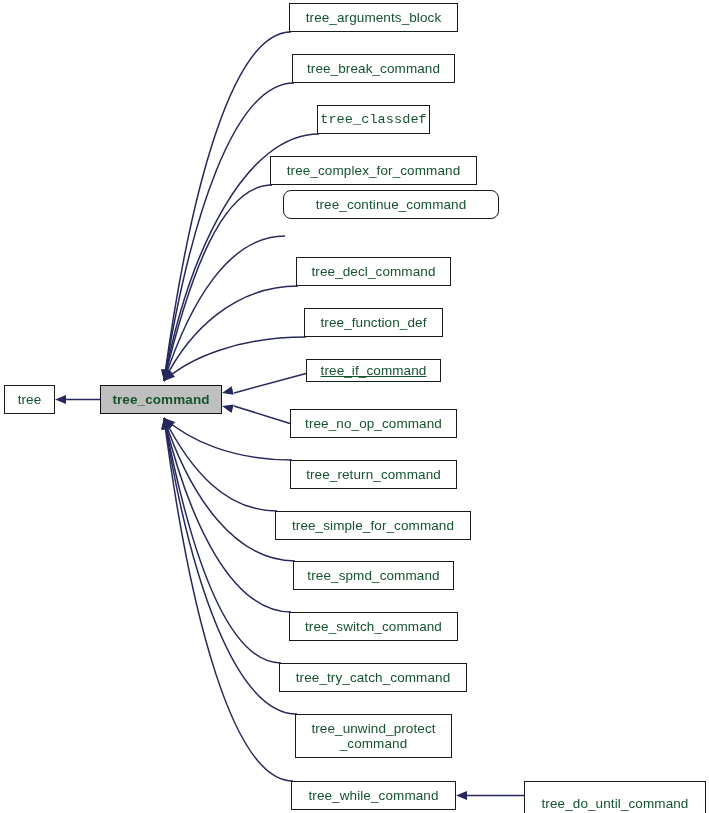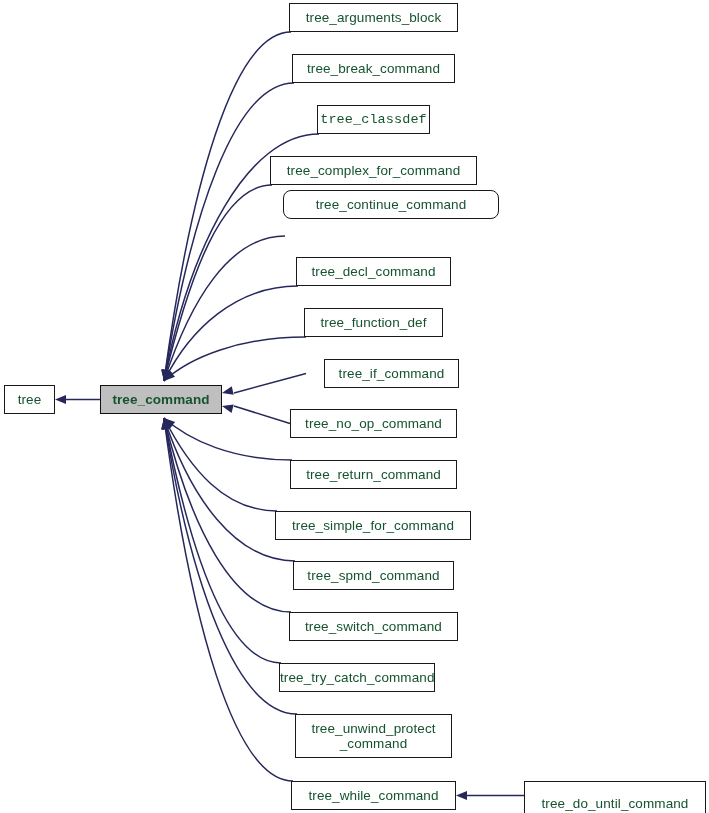--- a/index.html
+++ b/index.html
@@ -101,26 +101,26 @@
   <div id="nodes">
       <div class="node" style="left: 4px; top: 385px; width: 51px; height: 29px;"><span class="label">tree</span></div>
       <div class="node highlight" style="left: 100px; top: 385px; width: 122px; height: 29px;"><span class="label">tree_command</span></div>
       <div class="node" style="left: 289px; top: 3px; width: 169px; height: 29px;"><span class="label">tree_arguments_block</span></div>
       <div class="node" style="left: 292px; top: 54px; width: 163px; height: 29px;"><span class="label">tree_break_command</span></div>
       <div class="node" style="left: 317px; top: 105px; width: 113px; height: 29px; font-family: Liberation Mono, monospace;"><span class="label">tree_classdef</span></div>
       <div class="node" style="left: 270px; top: 156px; width: 207px; height: 29px;"><span class="label">tree_complex_for_command</span></div>
       <div class="node" style="left: 283px; top: 190px; width: 216px; height: 29px; border-radius: 8px;"><span class="label">tree_continue_command</span></div>
       <div class="node" style="left: 296px; top: 257px; width: 155px; height: 29px;"><span class="label">tree_decl_command</span></div>
       <div class="node" style="left: 304px; top: 308px; width: 139px; height: 29px;"><span class="label">tree_function_def</span></div>
-      <div class="node" style="left: 324px; top: 359px; width: 135px; height: 29px;"><span class="label">tree_if_command</span></div>
+      <div class="node" style="left: 306px; top: 359px; width: 135px; height: 23px; text-decoration: underline;"><span class="label">tree_if_command</span></div>
       <div class="node" style="left: 290px; top: 409px; width: 167px; height: 29px;"><span class="label">tree_no_op_command</span></div>
       <div class="node" style="left: 290px; top: 460px; width: 167px; height: 29px;"><span class="label">tree_return_command</span></div>
       <div class="node" style="left: 275px; top: 511px; width: 196px; height: 29px;"><span class="label">tree_simple_for_command</span></div>
       <div class="node" style="left: 293px; top: 561px; width: 161px; height: 29px;"><span class="label">tree_spmd_command</span></div>
       <div class="node" style="left: 289px; top: 612px; width: 169px; height: 29px;"><span class="label">tree_switch_command</span></div>
-      <div class="node" style="left: 279px; top: 663px; width: 156px; height: 29px;"><span class="label">tree_try_catch_command</span></div>
+      <div class="node" style="left: 279px; top: 663px; width: 188px; height: 29px;"><span class="label">tree_try_catch_command</span></div>
       <div class="node" style="left: 295px; top: 714px; width: 157px; height: 44px;"><span class="label" style="white-space: pre;">tree_unwind_protect
 _command</span></div>
       <div class="node" style="left: 291px; top: 781px; width: 165px; height: 29px;"><span class="label">tree_while_command</span></div>
       <div class="node" style="left: 524px; top: 781px; width: 182px; height: 45px;"><span class="label">tree_do_until_command</span></div>
     </div>
 
 </div>
 
 </body></html>

